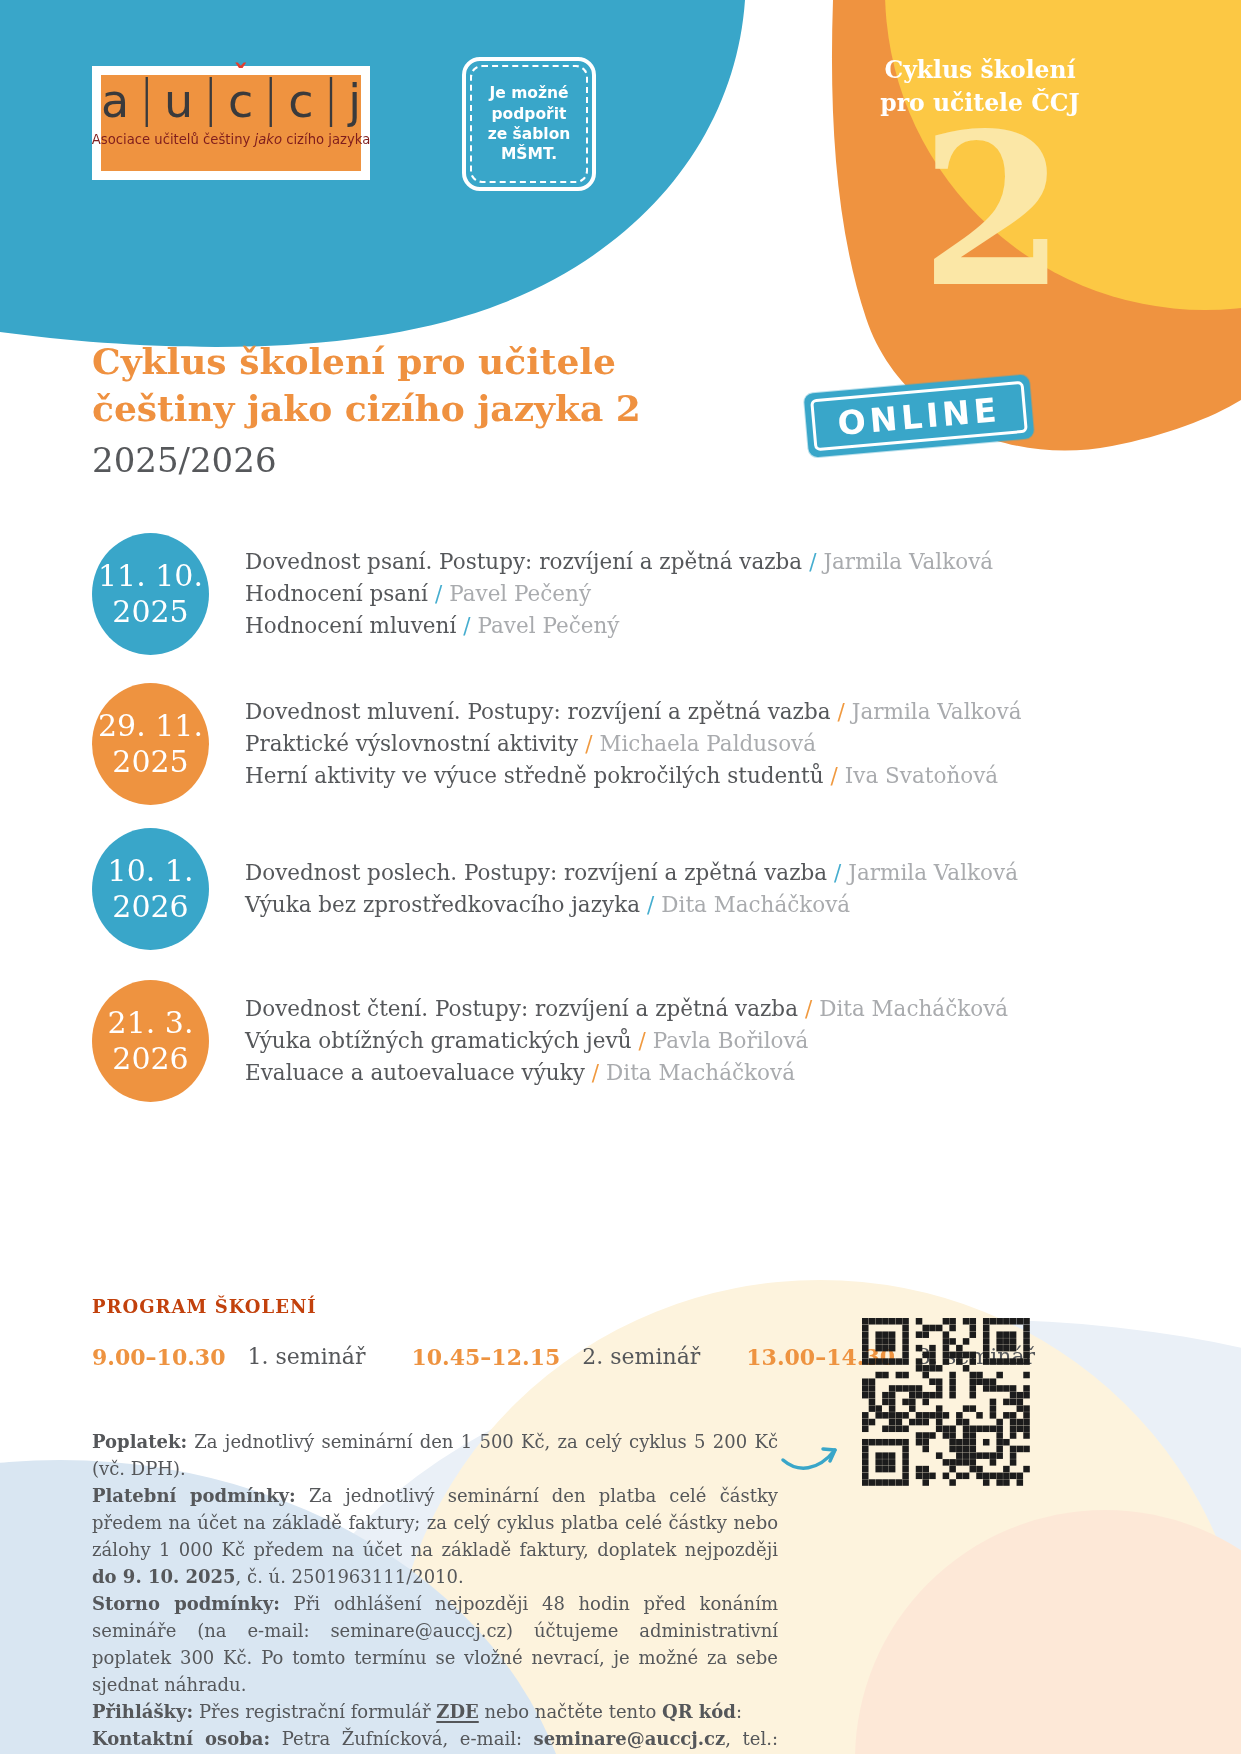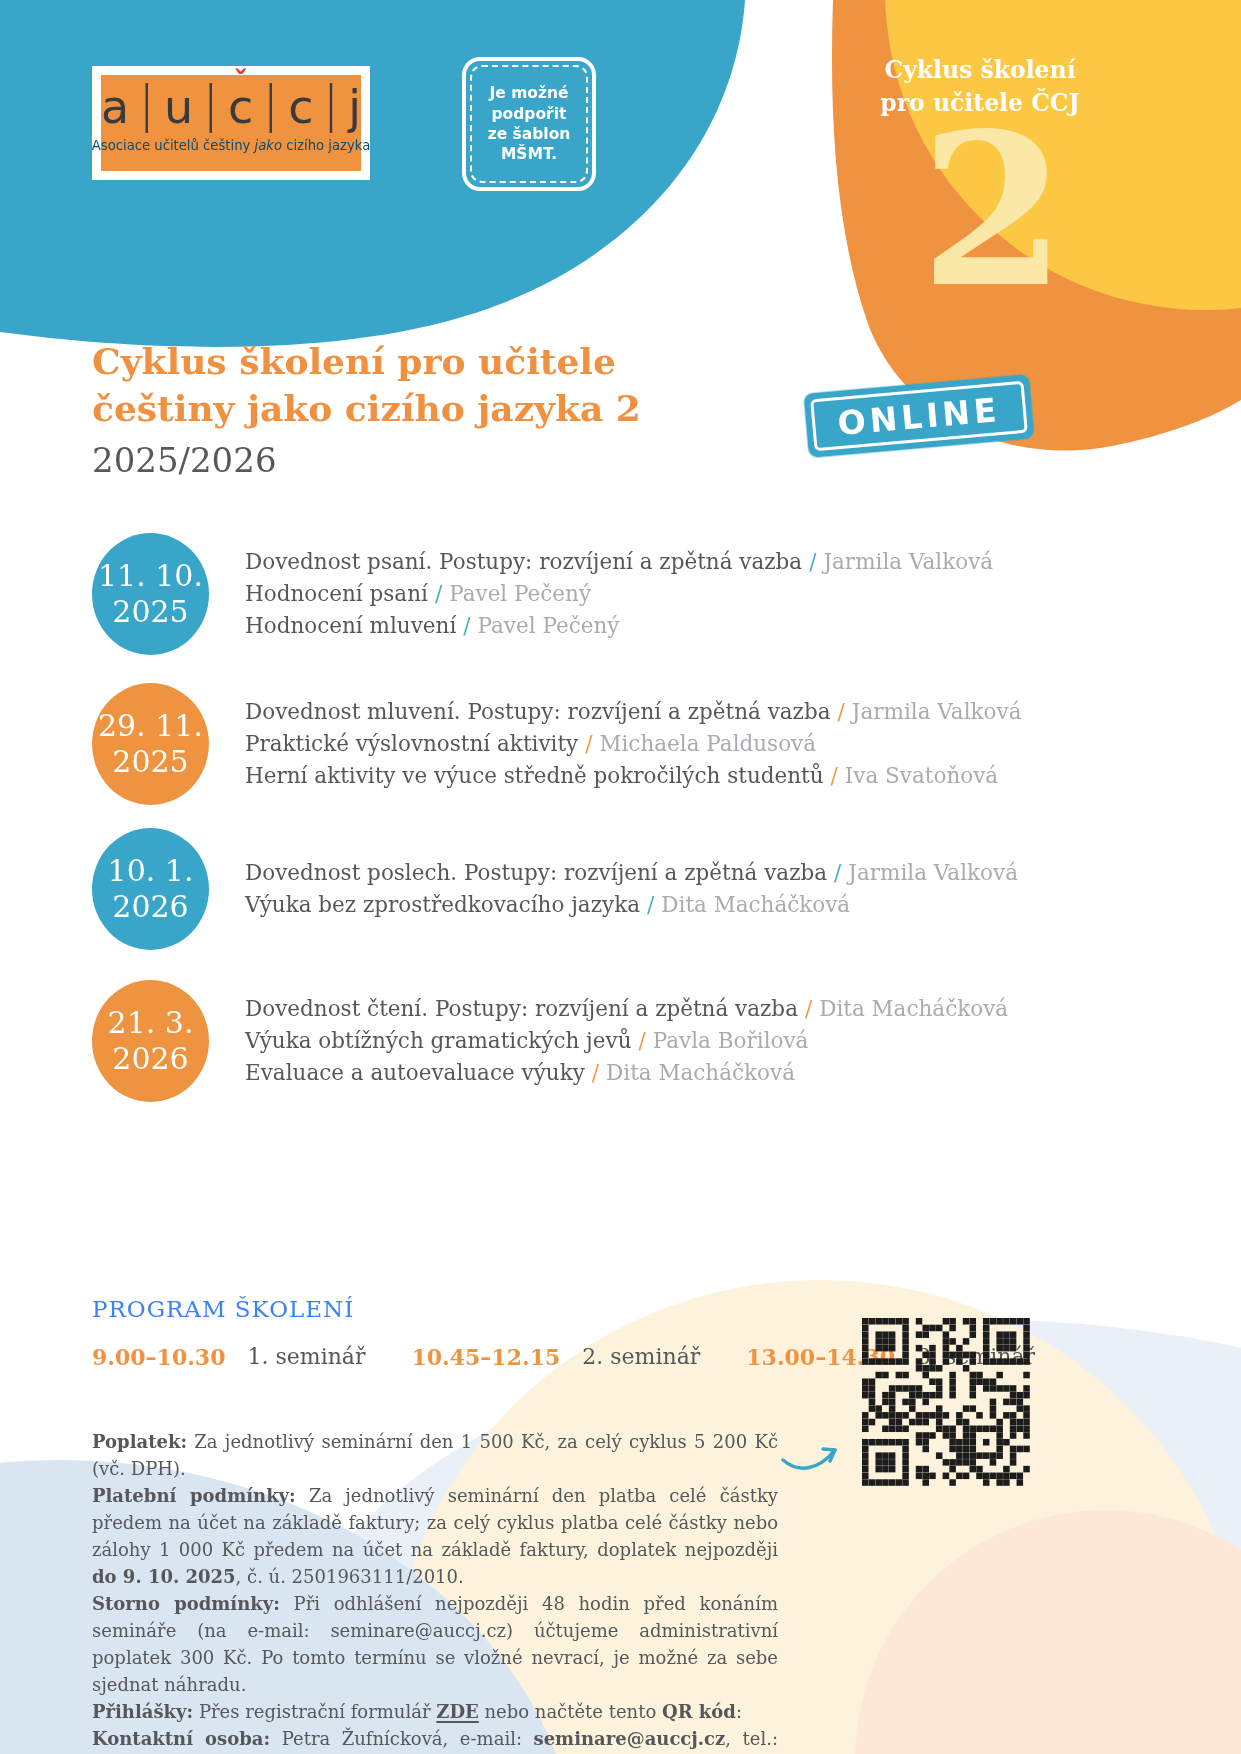--- a/index.html
+++ b/index.html
@@ -12,21 +12,21 @@
 
   
   .logo{left:92px;top:66px;width:278px;height:114px;background:#ffffff;}
   .logo-inner{position:absolute;inset:9px;background:#ef9340;display:flex;flex-direction:column;align-items:center;justify-content:flex-end;}
   .logo-letters{display:flex;align-items:center;gap:9px;font-family:"DejaVu Sans",sans-serif;
     font-size:46px;color:#3a3a3c;line-height:1;margin-bottom:6px;}
   .logo-letters .bar{font-size:50px;font-weight:200;transform:translateY(-3px);}
   .letter{position:relative;display:inline-block;}
   .caron{position:absolute;top:-16px;left:50%;transform:translateX(-50%);color:#e23e31;
     font-size:30px;font-weight:bold;line-height:1;}
-  .logo-caption{font-family:"DejaVu Sans",sans-serif;font-size:13.2px;color:#0c4a6e;margin-bottom:18px;white-space:nowrap;}
+  .logo-caption{font-family:"DejaVu Sans",sans-serif;font-size:13.2px;color:#7f1d1d;margin-bottom:24px;white-space:nowrap;}
   .logo-caption .it{font-style:italic;}
 
   
   .support-badge{left:462px;top:57px;width:126px;height:126px;border:4px solid #ffffff;border-radius:18px;}
   .badge-inner{position:absolute;inset:4px;border:2px dashed #ffffff;border-radius:12px;
     display:flex;align-items:center;justify-content:center;text-align:center;
     white-space:pre-line;color:#ffffff;font-family:"DejaVu Sans",sans-serif;
     font-weight:bold;font-size:15.5px;line-height:1.32;}
 
   
@@ -55,21 +55,21 @@
   .row-blue .date-circle{background:#39a6c9;}
   .row-orange .date-circle{background:#ee9340;}
   .sessions{display:flex;flex-direction:column;}
   .session{font-size:21.5px;line-height:32px;color:#55575a;white-space:nowrap;}
   .session .sep{margin:0 7px;}
   .row-blue .sep{color:#45adcf;}
   .row-orange .sep{color:#f0993f;}
   .session .speaker{color:#a9abae;margin-top:36px;}
 
   
-  .program-heading{left:92px;top:1296px;font-size:23px;font-weight:normal;color:#3b82f6;letter-spacing:1px;}
+  .program-heading{left:92px;top:1296px;font-size:18px;font-weight:bold;color:#c2410c;letter-spacing:1px;}
   .slots{left:92px;top:1344px;display:flex;gap:46px;font-size:22px;white-space:nowrap;}
   .slot{display:flex;gap:22px;}
   .slot .time{color:#ee9340;font-weight:bold;}
   .slot .slabel{color:#55575a;}
 
   
   .footer{left:92px;top:1428px;width:686px;font-size:18px;line-height:27px;
     color:#55575a;text-align:justify;}
   .footer .b{font-weight:bold;}
   .footer .u{text-decoration:underline;text-decoration-thickness:2px;text-underline-offset:3px;}

